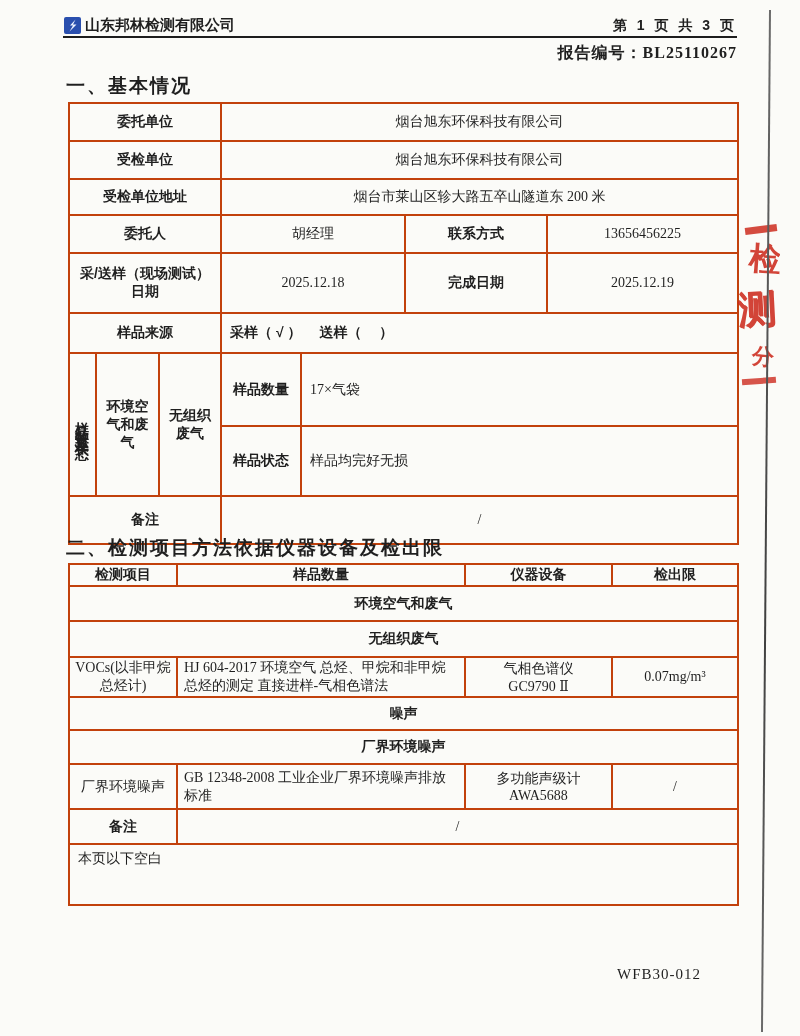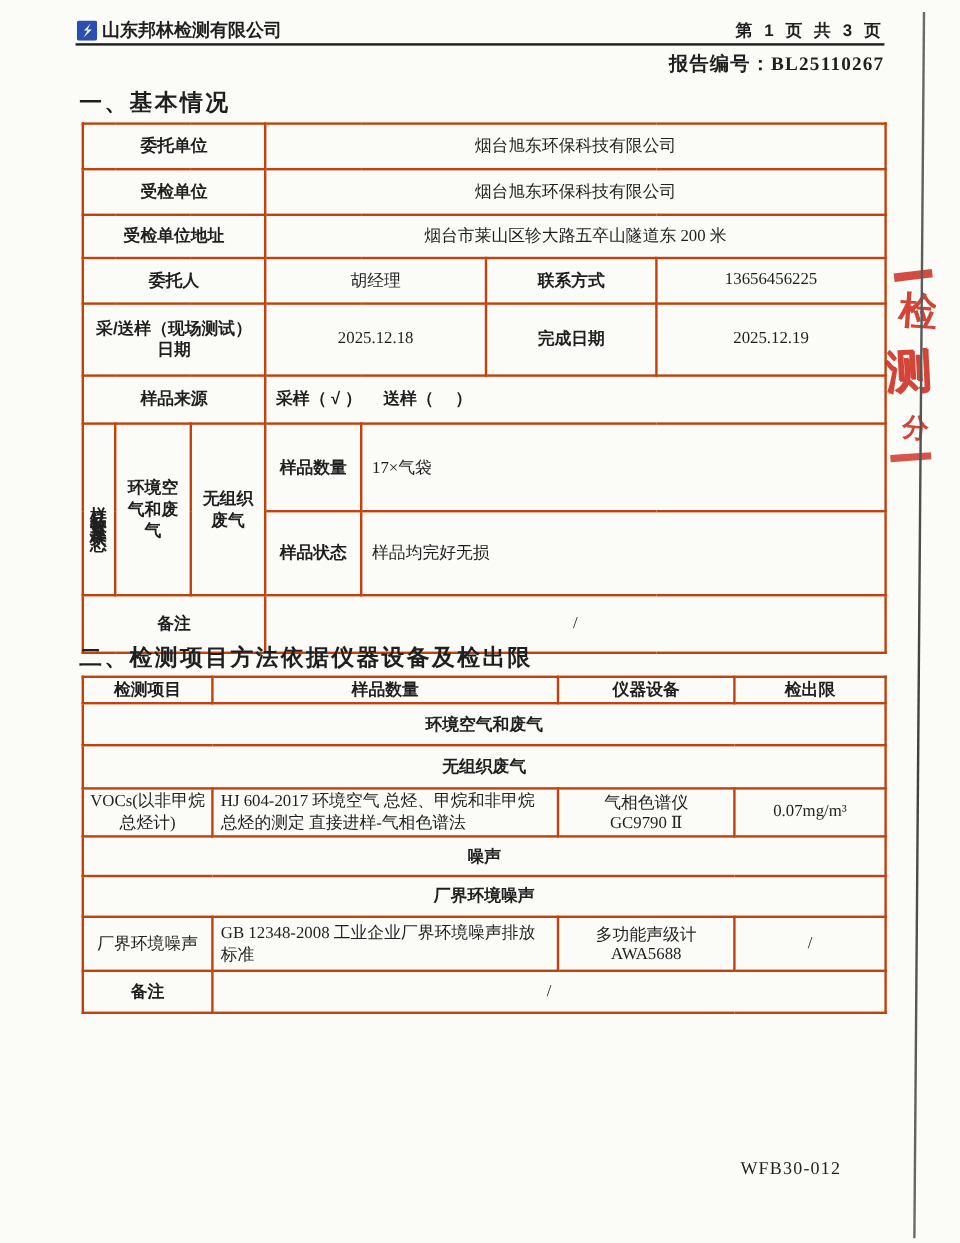--- a/index.html
+++ b/index.html
@@ -157,20 +157,23 @@
     <td style="padding:1px 3px;">厂界环境噪声</td>
     <td class="leftal" style="padding:1px 6px;">GB 12348-2008 工业企业厂界环境噪声排放标准</td>
     <td class="pre">多功能声级计
 AWA5688</td>
     <td>/</td>
   </tr>
   <tr style="height:35px;">
     <td class="lab">备注</td>
     <td colspan="3">/</td>
   </tr>
+  <tr style="height:61px;">
+    <td colspan="4" class="topleft">本页以下空白</td>
+  </tr>
 </tbody>
   </table>
 
 <div class="footer-code">WFB30-012</div>
 
 <div class="seal">
   <span class="bar1"></span>
   <span class="f1">检</span>
   <span class="f2">测</span>
   <span class="f3">分</span>

